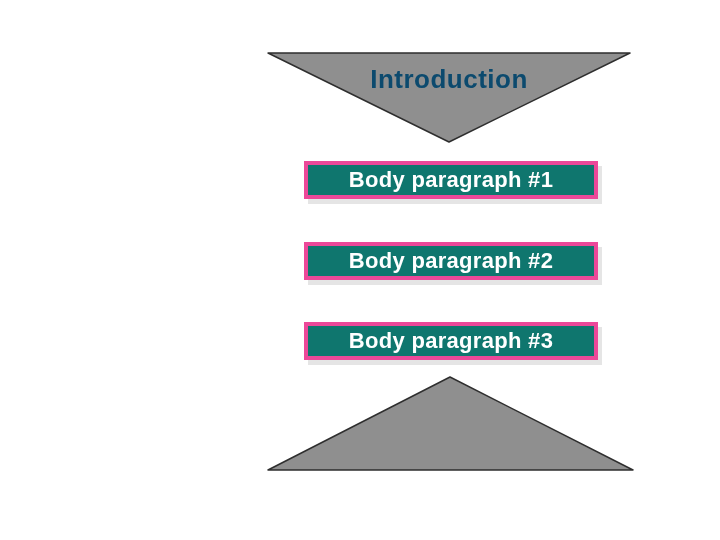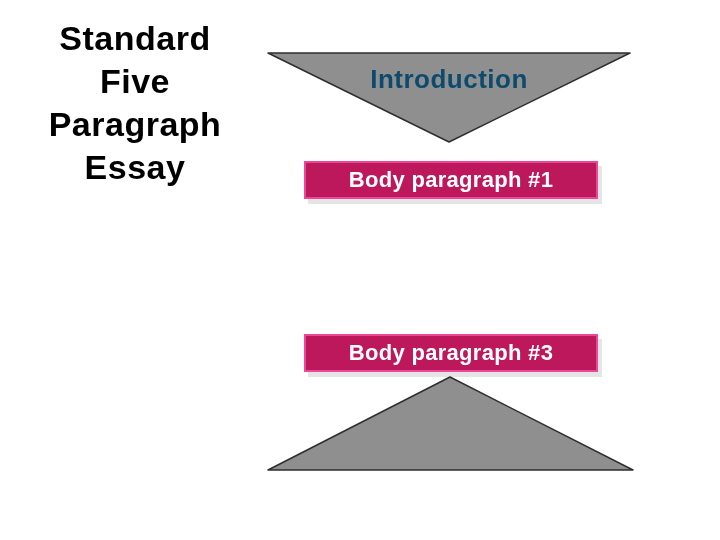--- a/index.html
+++ b/index.html
@@ -51,59 +51,56 @@
   .intro-label { left: 266px; top: 64px;  width: 366px; }
   .concl-label { left: 265px; top: 431px; width: 370px; }
 
   
   .body-box {
     position: absolute;
     left: 304px;
     width: 294px;
     height: 38px;
     box-sizing: border-box;
-    background: #be185d;
-    border: 2px solid #ec4899;
+    background: #0f766e;
+    border: 4px solid #ec4899;
     box-shadow: 4px 5px 0 rgba(0,0,0,0.10);
     display: flex;
     align-items: center;
     justify-content: center;
   }
   .box-1 { top: 161px; }
   .box-2 { top: 242px; }
-  .box-3 { top: 334px; }
+  .box-3 { top: 322px; }
   .body-box span {
     color: #ffffff;
     font-weight: bold;
     font-size: 22px;
     letter-spacing: 0.3px;
     white-space: nowrap;
   }
 </style>
 </head>
 <body>
 
 <div class="slide">
 
-  <div class="title">
-    <div>Standard</div>
-    <div>Five</div>
-    <div>Paragraph</div>
-    <div>Essay</div>
-  </div>
 
   <svg class="tri tri-intro" width="366" height="94" viewBox="0 0 366 94">
     <polygon points="2,2 364,2 183,91" fill="#8f8f8f" stroke="#2e2e2e" stroke-width="1.5" stroke-linejoin="round"></polygon>
   </svg>
   <div class="shape-label intro-label">Introduction</div>
 
   <div class="body-box box-1">
     <span>Body paragraph #1</span>
   </div>
 
+  <div class="body-box box-2">
+    <span>Body paragraph #2</span>
+  </div>
 
   <div class="body-box box-3">
     <span>Body paragraph #3</span>
   </div>
 
   <svg class="tri tri-concl" width="370" height="98" viewBox="0 0 370 98">
     <polygon points="185,2 368,95 3,95" fill="#8f8f8f" stroke="#2e2e2e" stroke-width="1.5" stroke-linejoin="round"></polygon>
   </svg>
 
 </div>

